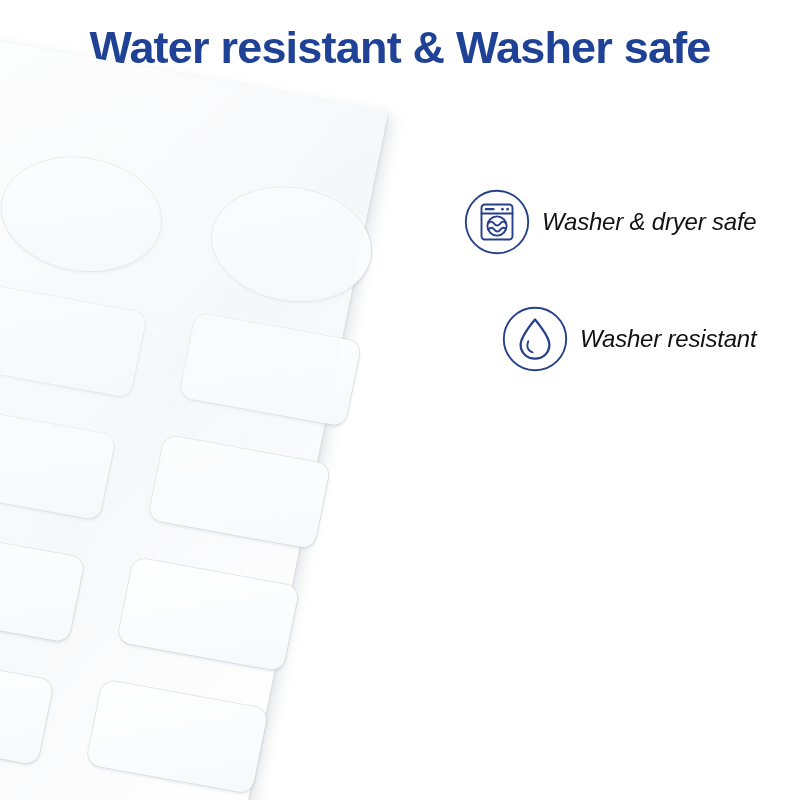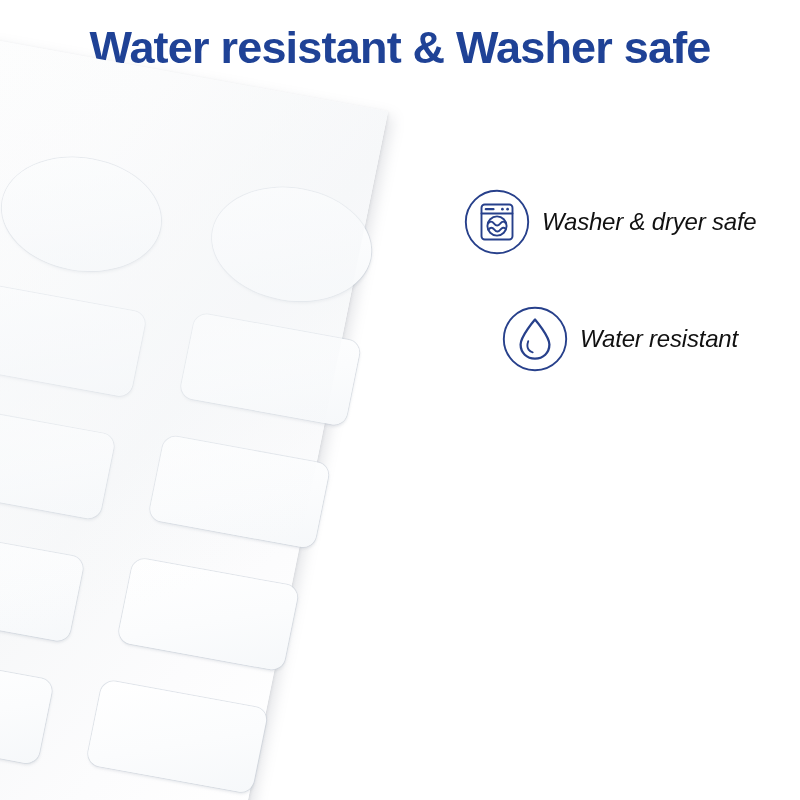--- a/index.html
+++ b/index.html
@@ -152,17 +152,17 @@
   </div>
 
   <div class="feature" id="feature-1">
     <span class="feature-icon">
       <svg viewBox="0 0 66 66" xmlns="http://www.w3.org/2000/svg" fill="none" stroke="#27408B" stroke-width="1.9" stroke-linecap="round" stroke-linejoin="round">
         <circle cx="33" cy="33" r="31.2"></circle>
         <path d="M33 13.5 C33 13.5 18.6 30.2 18.6 38.6 C18.6 46.9 24.9 52.6 33 52.6 C41.1 52.6 47.4 46.9 47.4 38.6 C47.4 30.2 33 13.5 33 13.5 Z" stroke-width="2.3"></path>
         <path d="M26.2 35.2 C26.2 35.2 24.4 40.6 26.6 43.6 C28.3 45.9 30.7 46.4 30.7 46.4"></path>
       </svg>
     </span>
-    <span class="feature-label">Water resistant</span>
+    <span class="feature-label">Washer resistant</span>
   </div>
 
 
 </div>
 
 </body></html>

